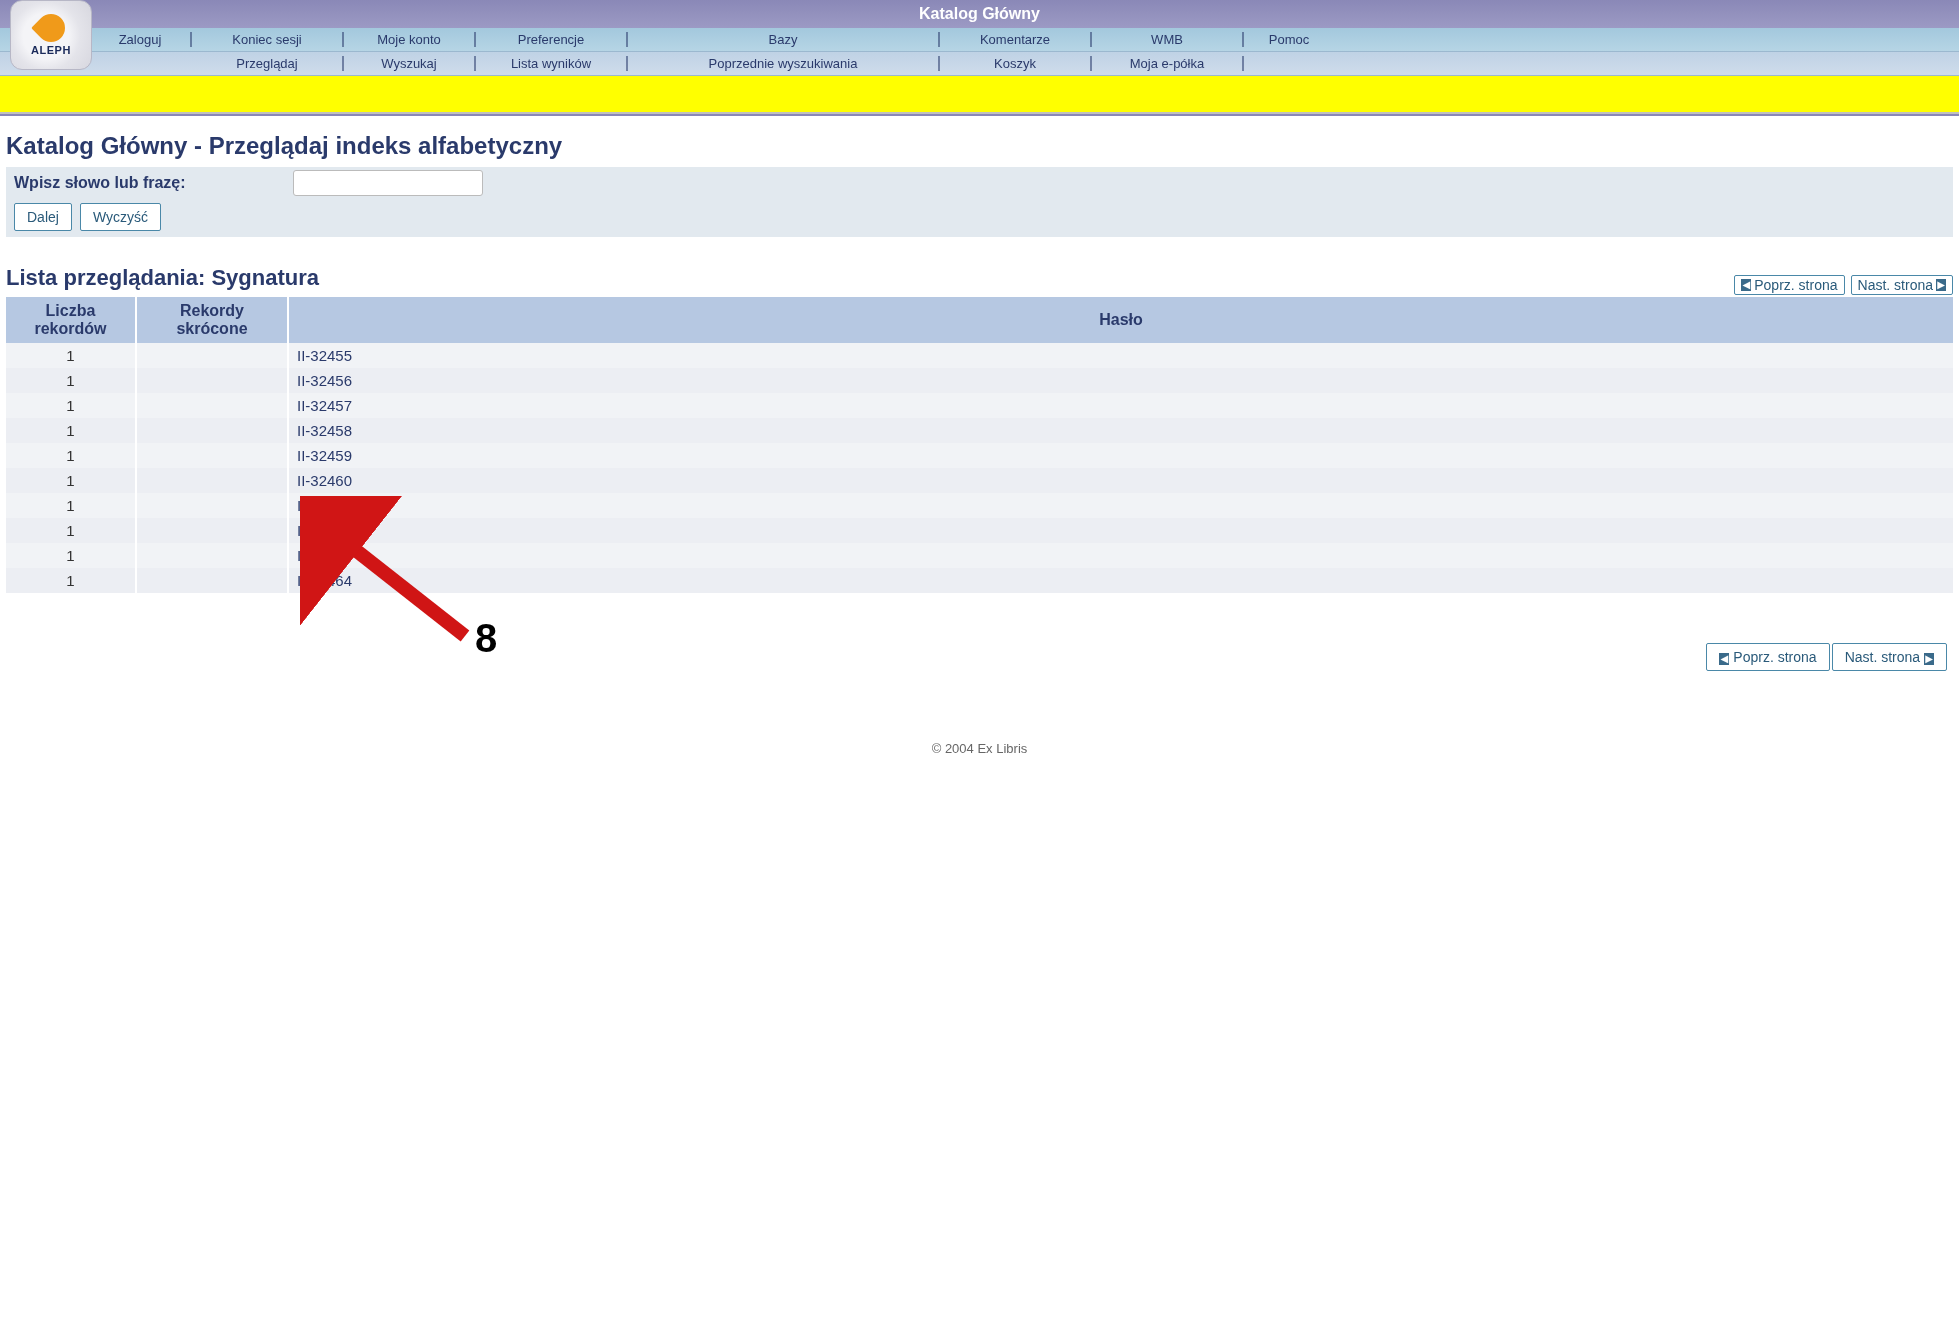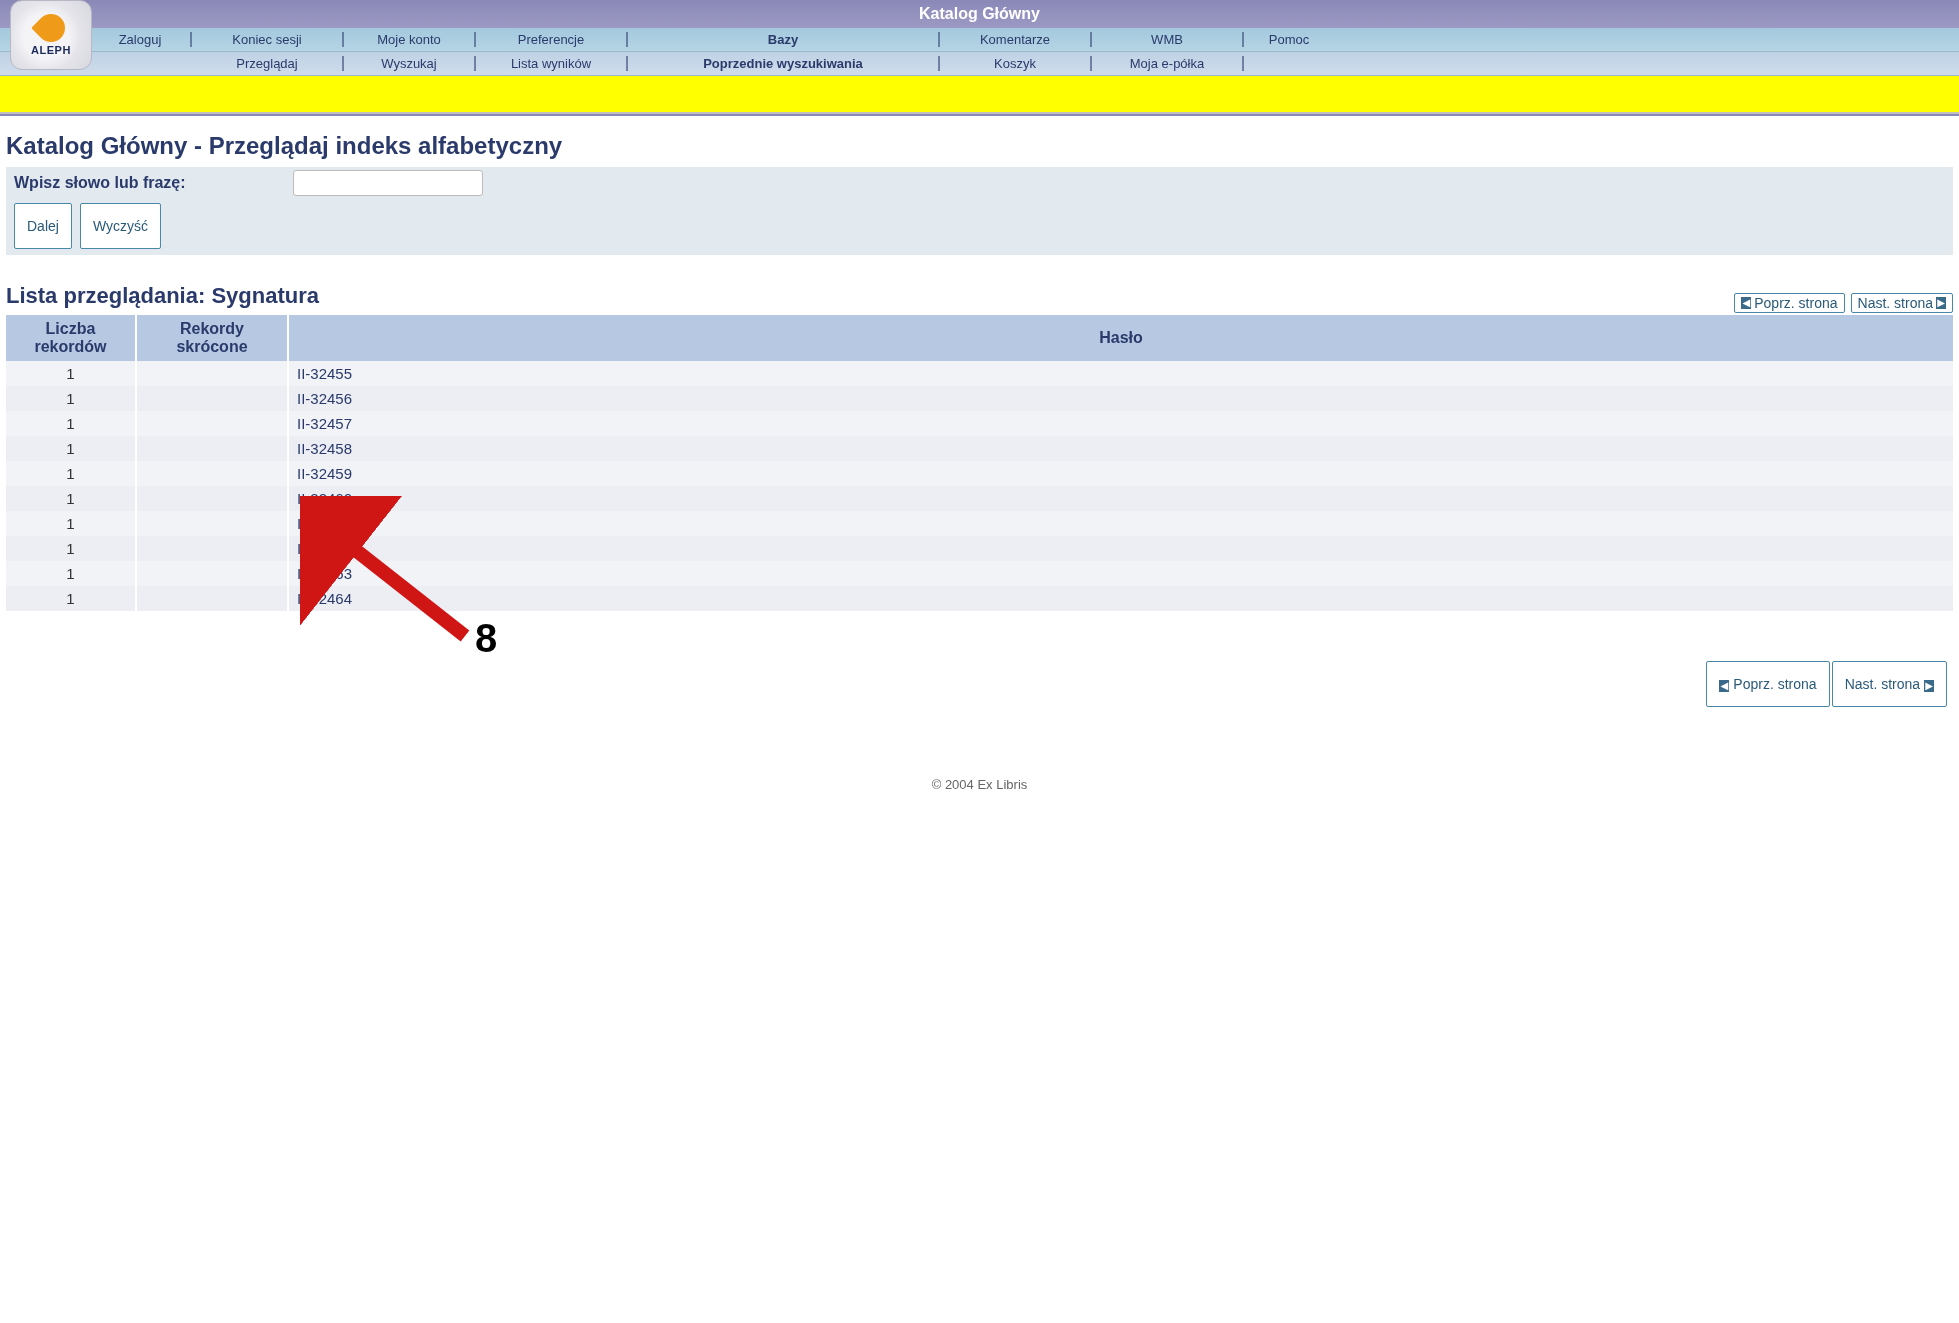--- a/index.html
+++ b/index.html
@@ -80,21 +80,21 @@
     margin: 4px 0;
     flex: 0 0 2px;
   }
   .nav-sep.blank { background: transparent; }
 
   
   .col-a { flex: 0 0 100px; }
   .col-b { flex: 0 0 150px; }
   .col-c { flex: 0 0 130px; }
   .col-d { flex: 0 0 150px; }
-  .col-e { flex: 0 0 310px; font-weight: bold; }
+  .col-e { flex: 0 0 310px; }
   .col-f { flex: 0 0 150px; }
   .col-g { flex: 0 0 150px; }
   .col-h { flex: 0 0 90px; }
 
   .yellow-bar {
     height: 38px;
     background: #ffff00;
     border-bottom: 2px solid #c0c0c0;
   }
   .thin-sep { height: 2px; background: #8a88b7; }
@@ -142,21 +142,21 @@
     background: #e2e9ef;
     padding: 4px 8px 6px 8px;
     display: flex;
     gap: 8px;
   }
   .btn {
     background: #fff;
     border: 1px solid #4a88a8;
     color: #2a5a7a;
     font-size: 14px;
-    padding: 14px 12px;
+    padding: 5px 12px;
     cursor: pointer;
     border-radius: 2px;
   }
 
   
   .list-header {
     display: flex;
     justify-content: space-between;
     align-items: flex-end;
     margin-top: 28px;

